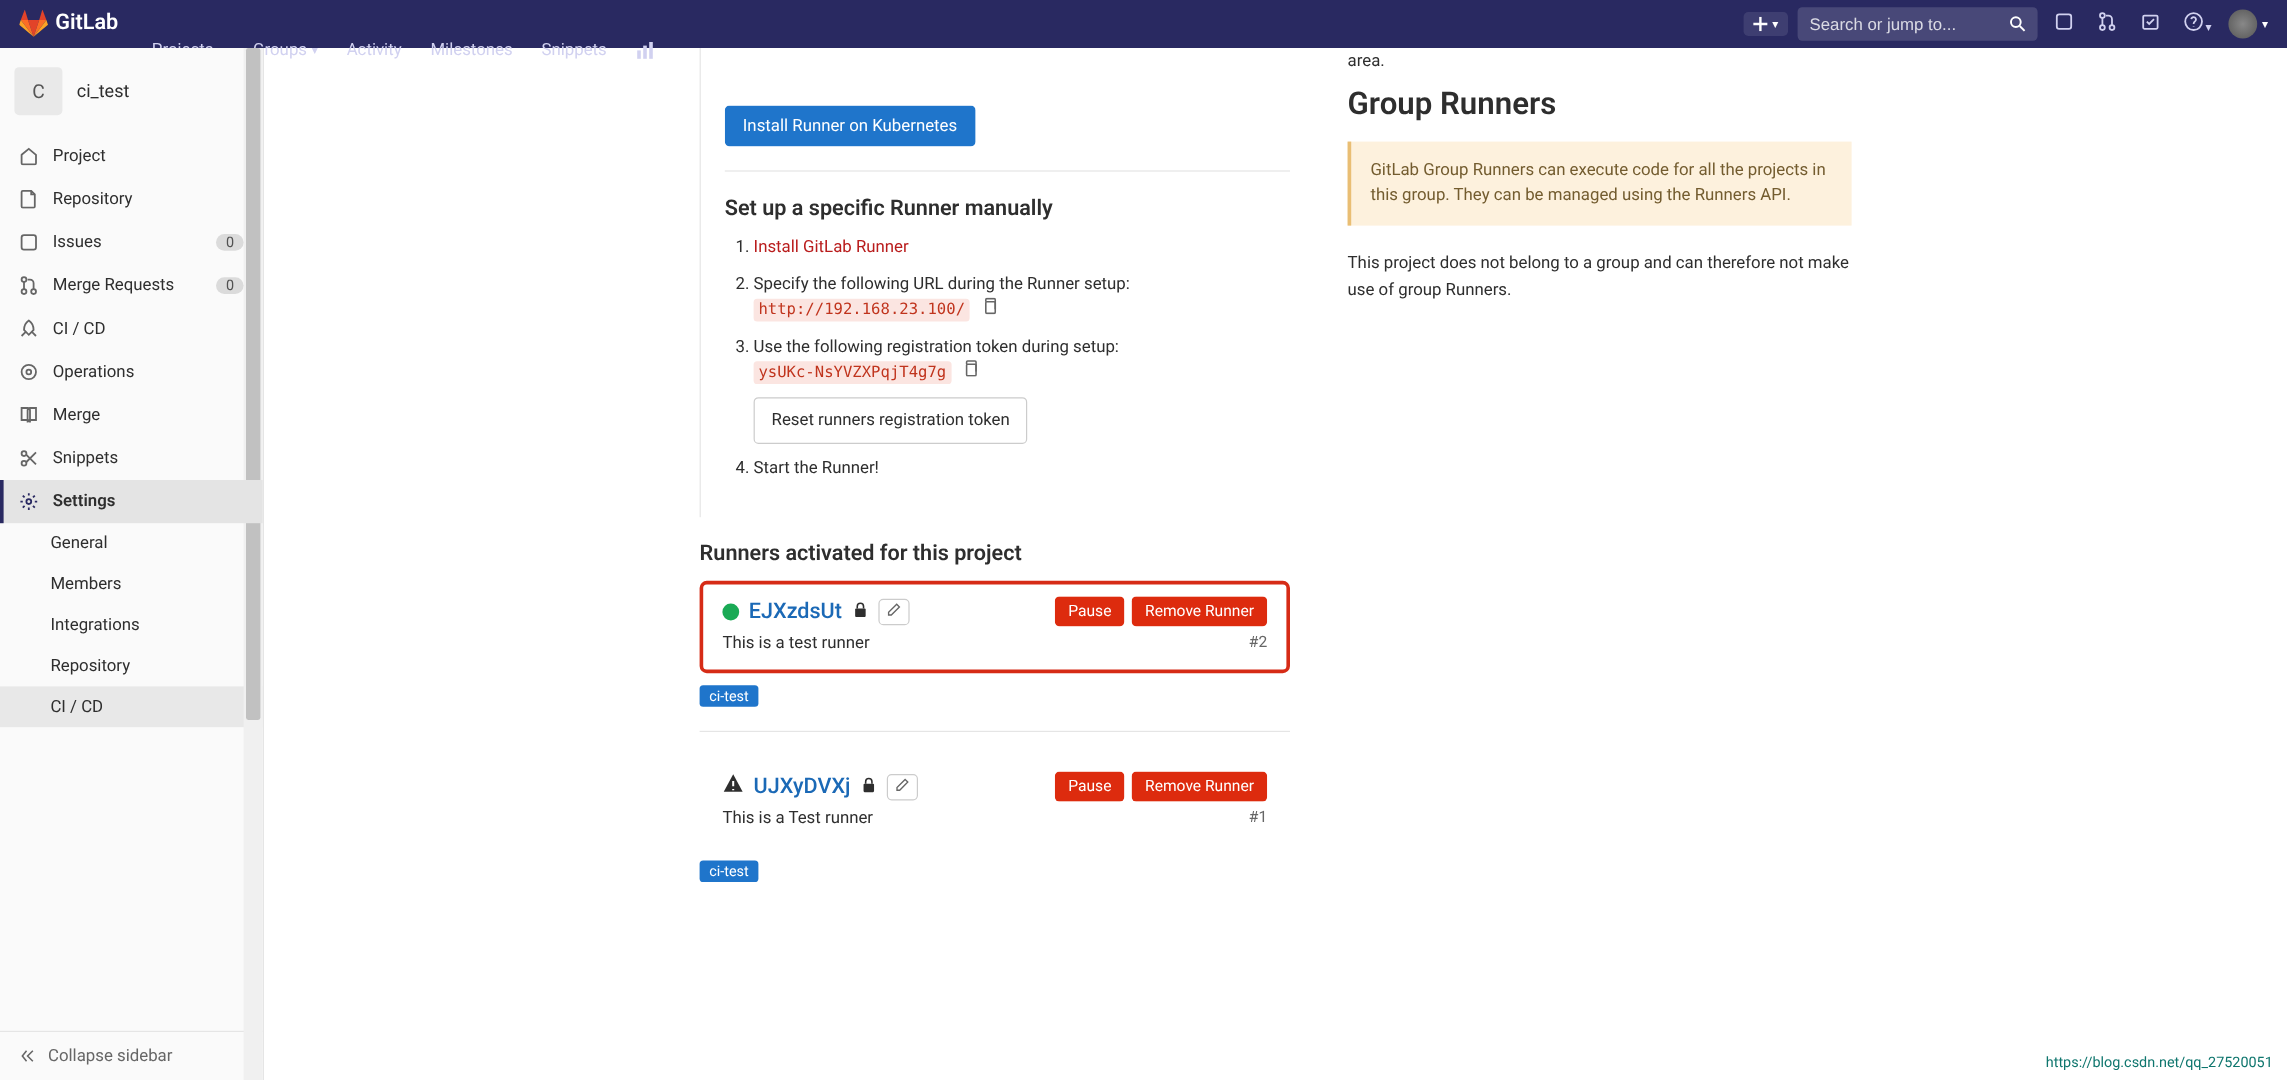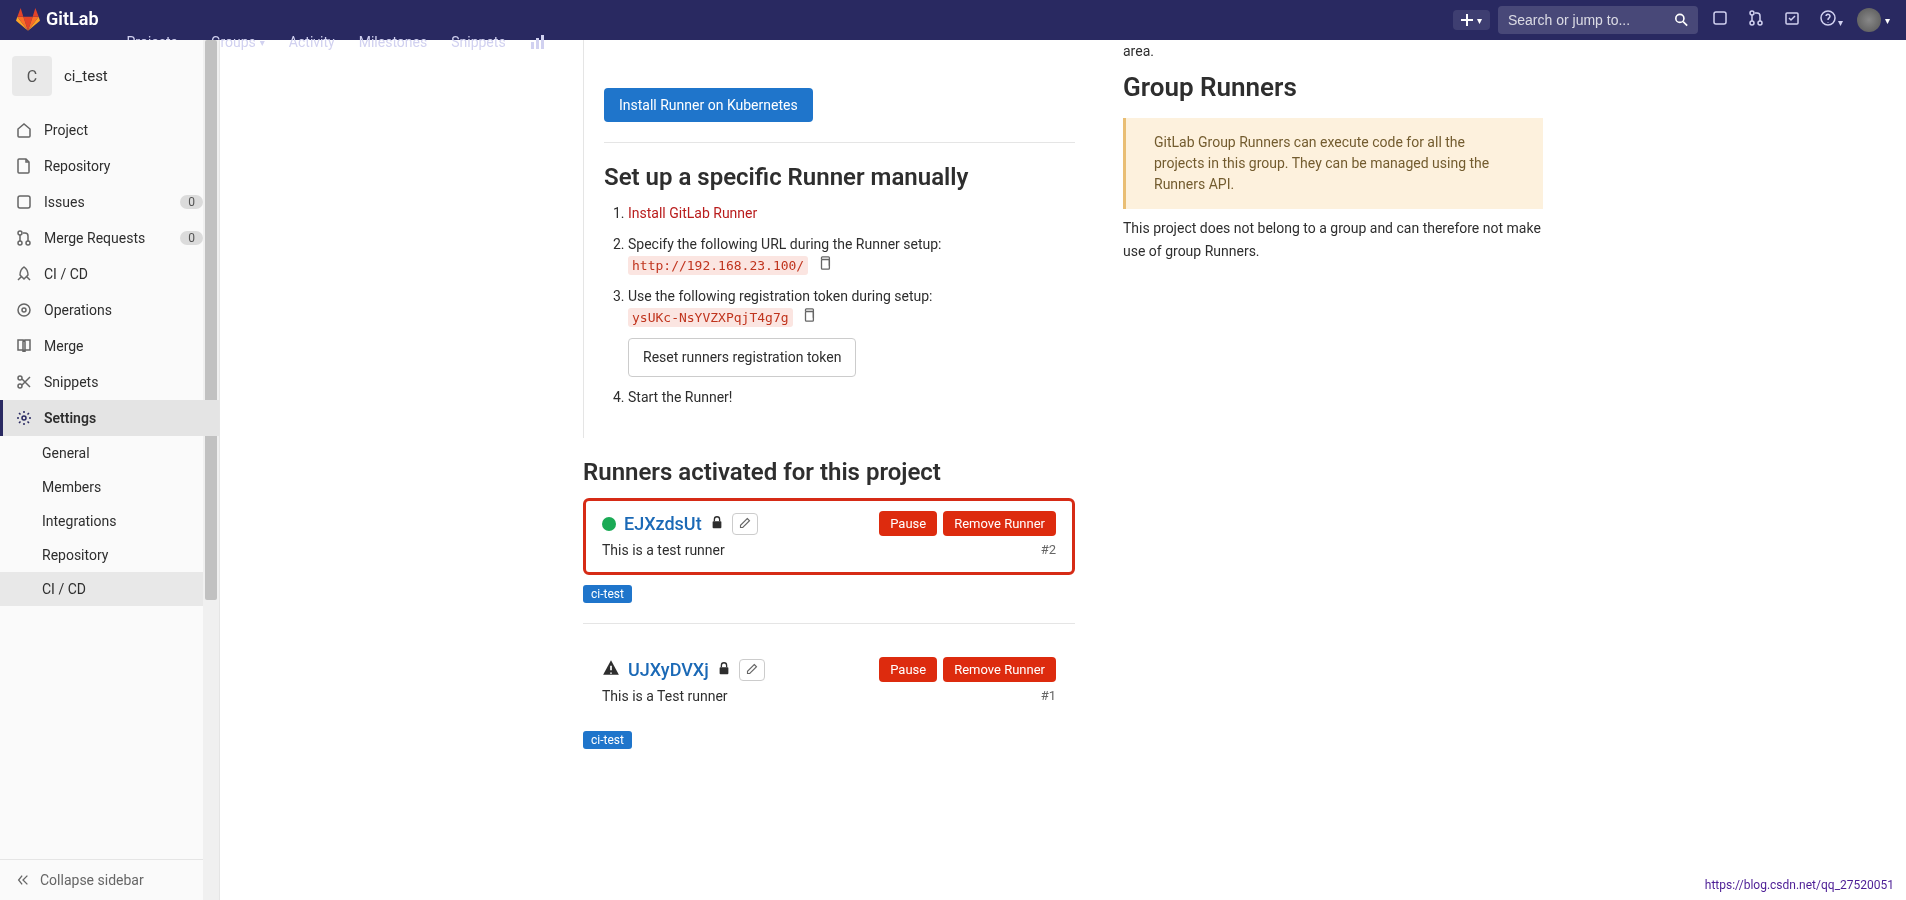--- a/index.html
+++ b/index.html
@@ -49,21 +49,21 @@
 .left-col { flex: 1; min-width: 400px; }
 .right-col { width: 420px; }
 
 .section-block { border-left: 1px solid #e5e5e5; padding-left: 20px; padding-bottom: 20px; }
 .btn { display: inline-block; padding: 8px 14px; border-radius: 4px; font-size: 14px; cursor: pointer; border: 1px solid transparent; }
 .btn-primary { background: #1f75cb; color: #fff; margin-top: 48px; }
 .btn-default { background: #fff; border: 1px solid #ccc; color: #2e2e2e; }
 .btn-danger { background: #dd2b0e; color: #fff; padding: 4px 10px; font-size: 13px; }
 hr.divider { border: none; border-top: 1px solid #e5e5e5; margin: 20px 0; }
 
-h4.section-title { font-size: 24px; font-weight: 600; margin: 20px 0 12px; }
+h4.section-title { font-size: 18px; font-weight: 600; margin: 20px 0 12px; }
 h2.big-title { font-size: 26px; font-weight: 600; margin-bottom: 16px; }
 ol.setup-list { padding-left: 24px; }
 ol.setup-list li { margin-bottom: 10px; line-height: 1.5; }
 .link { color: #b91c1c; }
 .code-inline { background: #fbe5e1; color: #c0341d; font-family: Menlo, Monaco, monospace; font-size: 13px; padding: 2px 4px; border-radius: 3px; }
 .copy-btn { cursor: pointer; margin-left: 6px; color: #666; }
 
 .runner-row { border: 3px solid transparent; padding: 10px 16px 14px; position: relative; }
 .runner-row.highlighted { border-color: #d62b16; border-radius: 6px; }
 .runner-header { display: flex; align-items: center; gap: 8px; margin-bottom: 6px; }
@@ -71,23 +71,23 @@
 .status-green { background: #1aaa55; }
 .status-warn { color: #2e2e2e; font-size: 18px; }
 .runner-id { color: #1b69b6; font-size: 18px; font-weight: 500; }
 .lock-icon { color: #2e2e2e; }
 .edit-btn { border: 1px solid #ccc; border-radius: 4px; padding: 2px 6px; cursor: pointer; color: #666; }
 .runner-actions { margin-left: auto; display: flex; gap: 6px; }
 .runner-desc-row { display: flex; justify-content: space-between; color: #2e2e2e; }
 .runner-num { color: #666; font-size: 13px; }
 .tag { display: inline-block; background: #1f75cb; color: #fff; font-size: 12px; padding: 2px 8px; border-radius: 3px; margin-top: 10px; }
 
-.info-box { background: #fdf1dd; border-left: 3px solid #e9be74; padding: 14px 28px; color: #735c2f; margin-bottom: 8px; line-height: 1.5; }
+.info-box { background: #fdf1dd; border-left: 3px solid #e9be74; padding: 14px 16px; color: #735c2f; margin-bottom: 20px; line-height: 1.5; }
 .right-col p { line-height: 1.6; margin-bottom: 10px; }
-.watermark { position: fixed; bottom: 8px; right: 12px; color: #4c1d95; font-size: 12px; }
+.watermark { position: fixed; bottom: 8px; right: 12px; color: #0f766e; font-size: 12px; }
 </style>
 </head>
 <body>
 
 <div class="header">
   <div class="logo">
     <svg class="logo-icon" viewBox="0 0 36 36">
         <path fill="#e24329" d="M18 34L11 13h14z"></path>
         <path fill="#fc6d26" d="M18 34L11 13H2z"></path>
         <path fill="#fca326" d="M2 13l-2 6 18 15z"></path>

